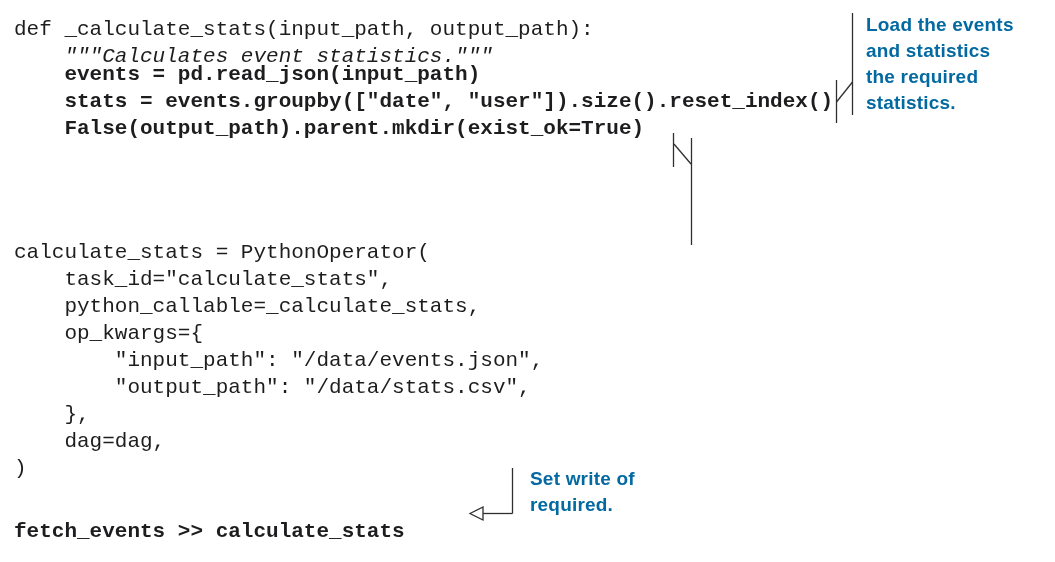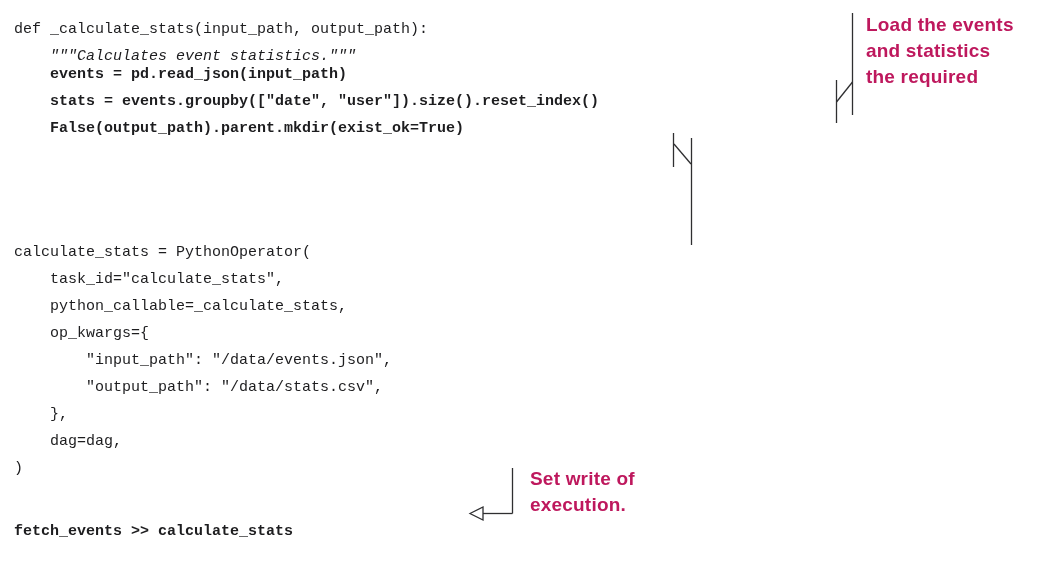--- a/index.html
+++ b/index.html
@@ -7,34 +7,34 @@
   body {
     width: 1055px; height: 562px; overflow: hidden;
     font-family: "Liberation Sans", sans-serif;
   }
   .canvas {
     position: relative; width: 1055px; height: 562px; background: #ffffff;
   }
   .code {
     position: absolute;
     font-family: "Liberation Mono", "DejaVu Sans Mono", monospace;
-    font-size: 15px;
+    font-size: 21px;
     line-height: 27px;
     color: #1d1d1f;
     white-space: pre;
   }
   .code.bold { font-weight: bold; }
   .code .italic { font-style: italic; }
   .annotation {
     position: absolute;
     font-family: "Liberation Sans", "DejaVu Sans", sans-serif;
     font-weight: bold;
     font-size: 19px;
     line-height: 26px;
-    color: #be185d;
+    color: #0369a1;
     letter-spacing: 0.2px;
   }
   .overlay {
     position: absolute; left: 0; top: 0; width: 1055px; height: 562px;
     pointer-events: none;
   }
   .overlay line { stroke: #2f2f31; stroke-width: 1.3; fill: none; }
   .overlay polygon { stroke: #2f2f31; stroke-width: 1.3; fill: #ffffff; }
 </style>
 </head>
@@ -47,26 +47,27 @@
   <pre class="code bold" style="left:14px; top:61px;"><div>    events = pd.read_json(input_path)</div><div>    stats = events.groupby(["date", "user"]).size().reset_index()</div><div>    False(output_path).parent.mkdir(exist_ok=True)</div></pre>
 
   <pre class="code regular" style="left:14px; top:239px;"><div>calculate_stats = PythonOperator(</div><div>    task_id="calculate_stats",</div><div>    python_callable=_calculate_stats,</div><div>    op_kwargs={</div><div>        "input_path": "/data/events.json",</div><div>        "output_path": "/data/stats.csv",</div><div>    },</div><div>    dag=dag,</div><div>)</div></pre>
 
   <pre class="code bold" style="left:14px; top:518px;"><div>fetch_events &gt;&gt; calculate_stats</div></pre>
 
   <div class="annotation" style="left:866px; top:12px; width:180px;">
       <div>Load the events</div>
       <div>and statistics</div>
       <div>the required</div>
+      <div>statistics.</div>
     </div>
 
 
   <div class="annotation" style="left:530px; top:466px; width:150px;">
       <div>Set write of</div>
-      <div>execution.</div>
+      <div>required.</div>
     </div>
 
   <svg class="overlay" width="1055" height="562" viewBox="0 0 1055 562">
     <g>
       <line x1="852.5" y1="13" x2="852.5" y2="115"></line>
       <line x1="836.5" y1="80" x2="836.5" y2="123"></line>
       <line x1="836.5" y1="102" x2="852.5" y2="82"></line>
     </g>
     <g>
       <line x1="673.5" y1="133" x2="673.5" y2="167"></line>

